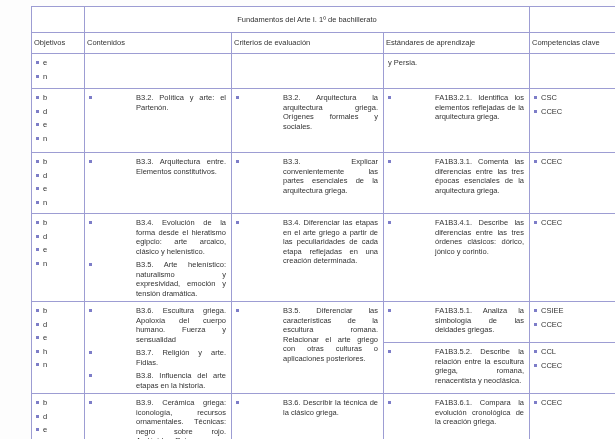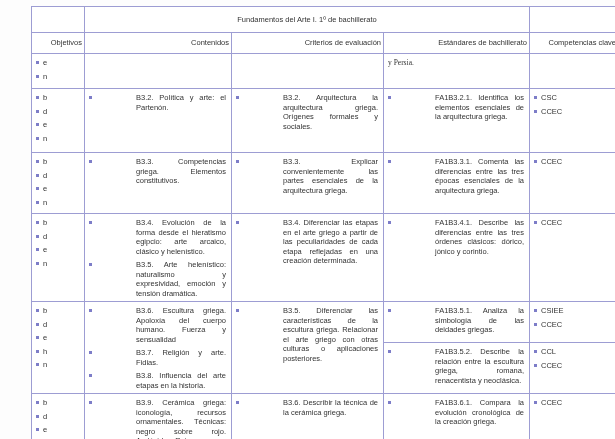--- a/index.html
+++ b/index.html
@@ -25,27 +25,27 @@
   }
   td{
     border:1px solid var(--border);
     vertical-align:top;
     padding:4px 5px 3px 4px;
     font-size:7.5px;line-height:9.5px;
     color:var(--text);
     overflow:hidden;
   }
   tr.title-row td{vertical-align:middle;text-align:center;padding:2px;}
-  tr.head-row td{vertical-align:middle;text-align:right;padding:2px;}
+  tr.head-row td{vertical-align:middle;text-align:left;padding:2px;}
   .li{display:flex;align-items:flex-start;margin:0 0 4px 0;}
   .li:last-child{margin-bottom:0;}
   .bu{width:3px;height:3px;background:var(--bullet);margin:3px 4px 0 0;flex:none;}
   .t{flex:1;min-width:0;}
   .j{text-align:justify;padding-left:40px;}
-  .plain{padding-top:0;font-family:Liberation Serif, serif;}
+  .plain{padding-top:0;}
 </style>
 </head>
 <body>
 
 <table class="curr">
   <colgroup>
     <col style="width:53px">
       <col style="width:147px">
       <col style="width:152px">
       <col style="width:146px">
@@ -56,21 +56,21 @@
       <tr class="title-row" style="height:26px">
     <td></td>
     <td colspan="3">Fundamentos del Arte I. 1º de bachillerato</td>
     <td></td>
   </tr>
 
   <tr class="head-row" style="height:21px">
     <td>Objetivos</td>
     <td>Contenidos</td>
     <td>Criterios de evaluación</td>
-    <td>Estándares de bachillerato</td>
+    <td>Estándares de aprendizaje</td>
     <td>Competencias clave</td>
   </tr>
 
   <tr style="height:35px">
     <td>
       <div class="li">
             <span class="bu"></span>
             <span class="t">e</span>
           </div>
       <div class="li">
@@ -113,21 +113,21 @@
     </td>
     <td>
       <div class="li">
             <span class="bu"></span>
             <span class="t j">B3.2. Arquitectura la arquitectura griega. Orígenes formales y sociales.</span>
           </div>
     </td>
     <td>
       <div class="li">
             <span class="bu"></span>
-            <span class="t j">FA1B3.2.1. Identifica los elementos esenciales de la arquitectura griega.</span>
+            <span class="t j">FA1B3.2.1. Identifica los elementos reflejadas de la arquitectura griega.</span>
           </div>
     </td>
     <td>
       <div class="li">
             <span class="bu"></span>
             <span class="t">CSC</span>
           </div>
       <div class="li">
             <span class="bu"></span>
             <span class="t">CCEC</span>
@@ -150,21 +150,21 @@
             <span class="t">e</span>
           </div>
       <div class="li">
             <span class="bu"></span>
             <span class="t">n</span>
           </div>
     </td>
     <td>
       <div class="li">
             <span class="bu"></span>
-            <span class="t j">B3.3. Competencias griega. Elementos constitutivos.</span>
+            <span class="t j">B3.3. Arquitectura entre. Elementos constitutivos.</span>
           </div>
     </td>
     <td>
       <div class="li">
             <span class="bu"></span>
             <span class="t j">B3.3. Explicar convenientemente las partes esenciales de la arquitectura griega.</span>
           </div>
     </td>
     <td>
       <div class="li">
@@ -262,21 +262,21 @@
             <span class="t j">B3.7. Religión y arte. Fidias.</span>
           </div>
       <div class="li">
             <span class="bu"></span>
             <span class="t j">B3.8. Influencia del arte etapas en la historia.</span>
           </div>
     </td>
     <td rowspan="2">
       <div class="li">
             <span class="bu"></span>
-            <span class="t j">B3.5. Diferenciar las características de la escultura griega. Relacionar el arte griego con otras culturas o aplicaciones posteriores.</span>
+            <span class="t j">B3.5. Diferenciar las características de la escultura romana. Relacionar el arte griego con otras culturas o aplicaciones posteriores.</span>
           </div>
     </td>
     <td>
       <div class="li">
             <span class="bu"></span>
             <span class="t j">FA1B3.5.1. Analiza la simbología de las deidades griegas.</span>
           </div>
     </td>
     <td>
       <div class="li">
@@ -325,21 +325,21 @@
     </td>
     <td>
       <div class="li">
             <span class="bu"></span>
             <span class="t j">B3.9. Cerámica griega: iconología, recursos ornamentales. Técnicas: negro sobre rojo. Andócides. Rojo</span>
           </div>
     </td>
     <td>
       <div class="li">
             <span class="bu"></span>
-            <span class="t j">B3.6. Describir la técnica de la cerámica griega.</span>
+            <span class="t j">B3.6. Describir la técnica de la clásico griega.</span>
           </div>
     </td>
     <td>
       <div class="li">
             <span class="bu"></span>
             <span class="t j">FA1B3.6.1. Compara la evolución cronológica de la creación griega.</span>
           </div>
     </td>
     <td>
       <div class="li">

